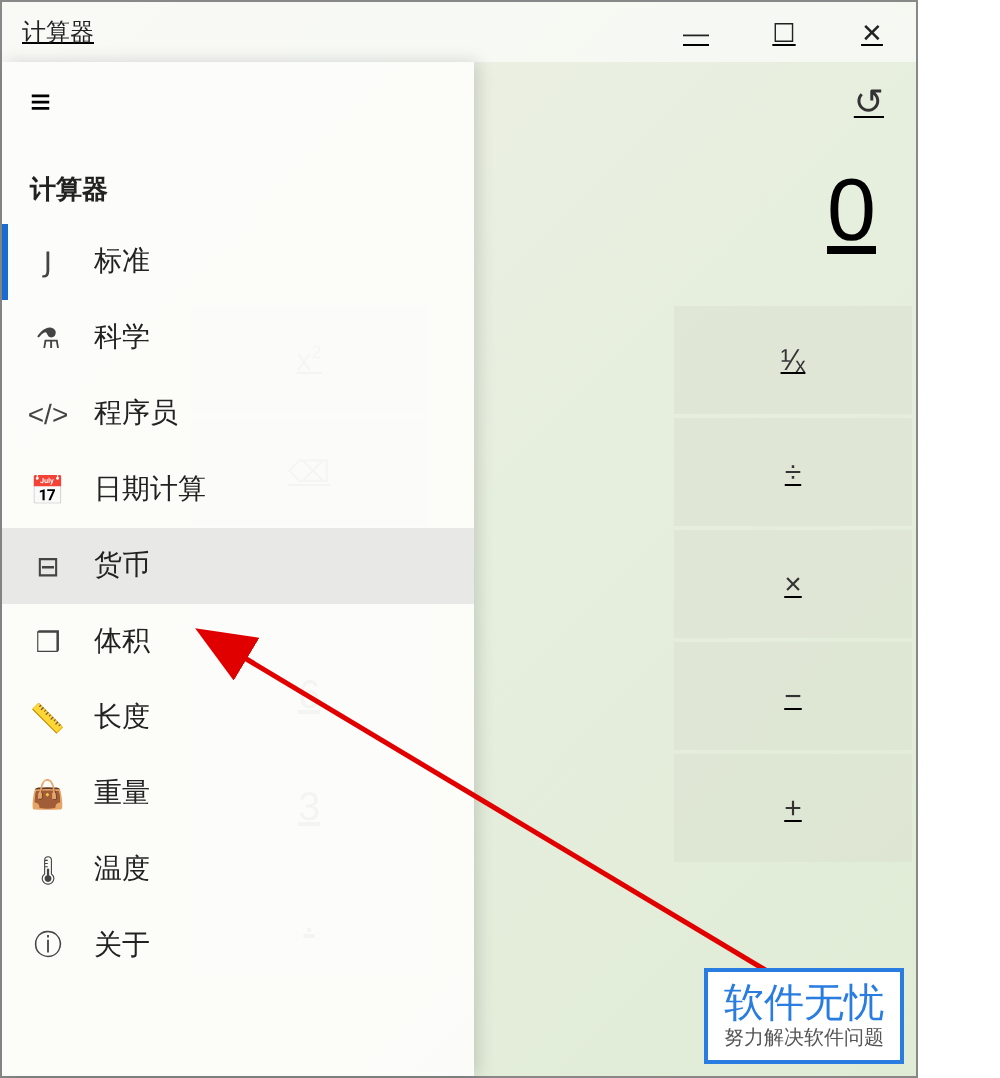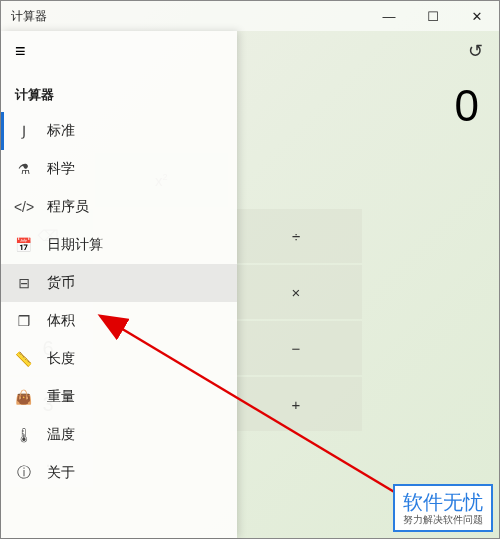--- a/index.html
+++ b/index.html
@@ -1,17 +1,17 @@
 <!DOCTYPE html>
 <html><head>
 <meta charset="utf-8">
 <style>
 * { margin: 0; padding: 0; box-sizing: border-box; font-family: "Microsoft YaHei", "Segoe UI", sans-serif; }
 body { width: 500px; height: 539px; overflow: hidden; position: relative; background: #fff; }
-.window { width: 500px; height: 539px; border: 1px solid #888; position: relative; background: linear-gradient(135deg, #f0f0e8 0%, #e8efe0 40%, #e0ecd6 100%); }
+.window { width: 459px; height: 539px; border: 1px solid #888; position: relative; background: linear-gradient(135deg, #f0f0e8 0%, #e8efe0 40%, #e0ecd6 100%); text-decoration: underline; }
 .titlebar { height: 30px; display: flex; align-items: center; justify-content: space-between; background: rgba(255,255,255,0.6); }
 .title { font-size: 12px; padding-left: 10px; color: #222; }
 .wincontrols { display: flex; }
 .wc { width: 44px; height: 30px; display: flex; align-items: center; justify-content: center; color: #222; font-size: 13px; }
 .toprow { height: 40px; display: flex; align-items: center; justify-content: flex-end; padding-right: 16px; }
 .display { text-align: right; font-size: 44px; font-weight: 300; padding: 10px 20px 20px; color: #000; }
 .memrow { display: flex; justify-content: space-around; padding: 6px 0; font-size: 13px; color: #666; }
 .memrow .dim { color: #bbb; }
 .keypad { display: grid; grid-template-columns: 90px repeat(3, 1fr); gap: 2px; padding: 2px; }
 .key { height: 54px; display: flex; align-items: center; justify-content: center; font-size: 16px; background: rgba(230,234,220,0.6); color: #333; }
@@ -51,20 +51,21 @@
 
   <div class="display">0</div>
 
 
   <div class="keypad">
     <div class="key spacer"></div>
     <div class="key fn">
         <span><span>x</span><sup>2</sup></span>
       </div>
     <div class="key spacer"></div>
+    <div class="key fn">¹⁄ₓ</div>
 
     <div class="key spacer"></div>
     <div class="key fn">⌫</div>
     <div class="key spacer"></div>
     <div class="key fn">÷</div>
 
     <div class="key spacer"></div>
     <div class="key num">9</div>
     <div class="key spacer"></div>
     <div class="key fn">×</div>

